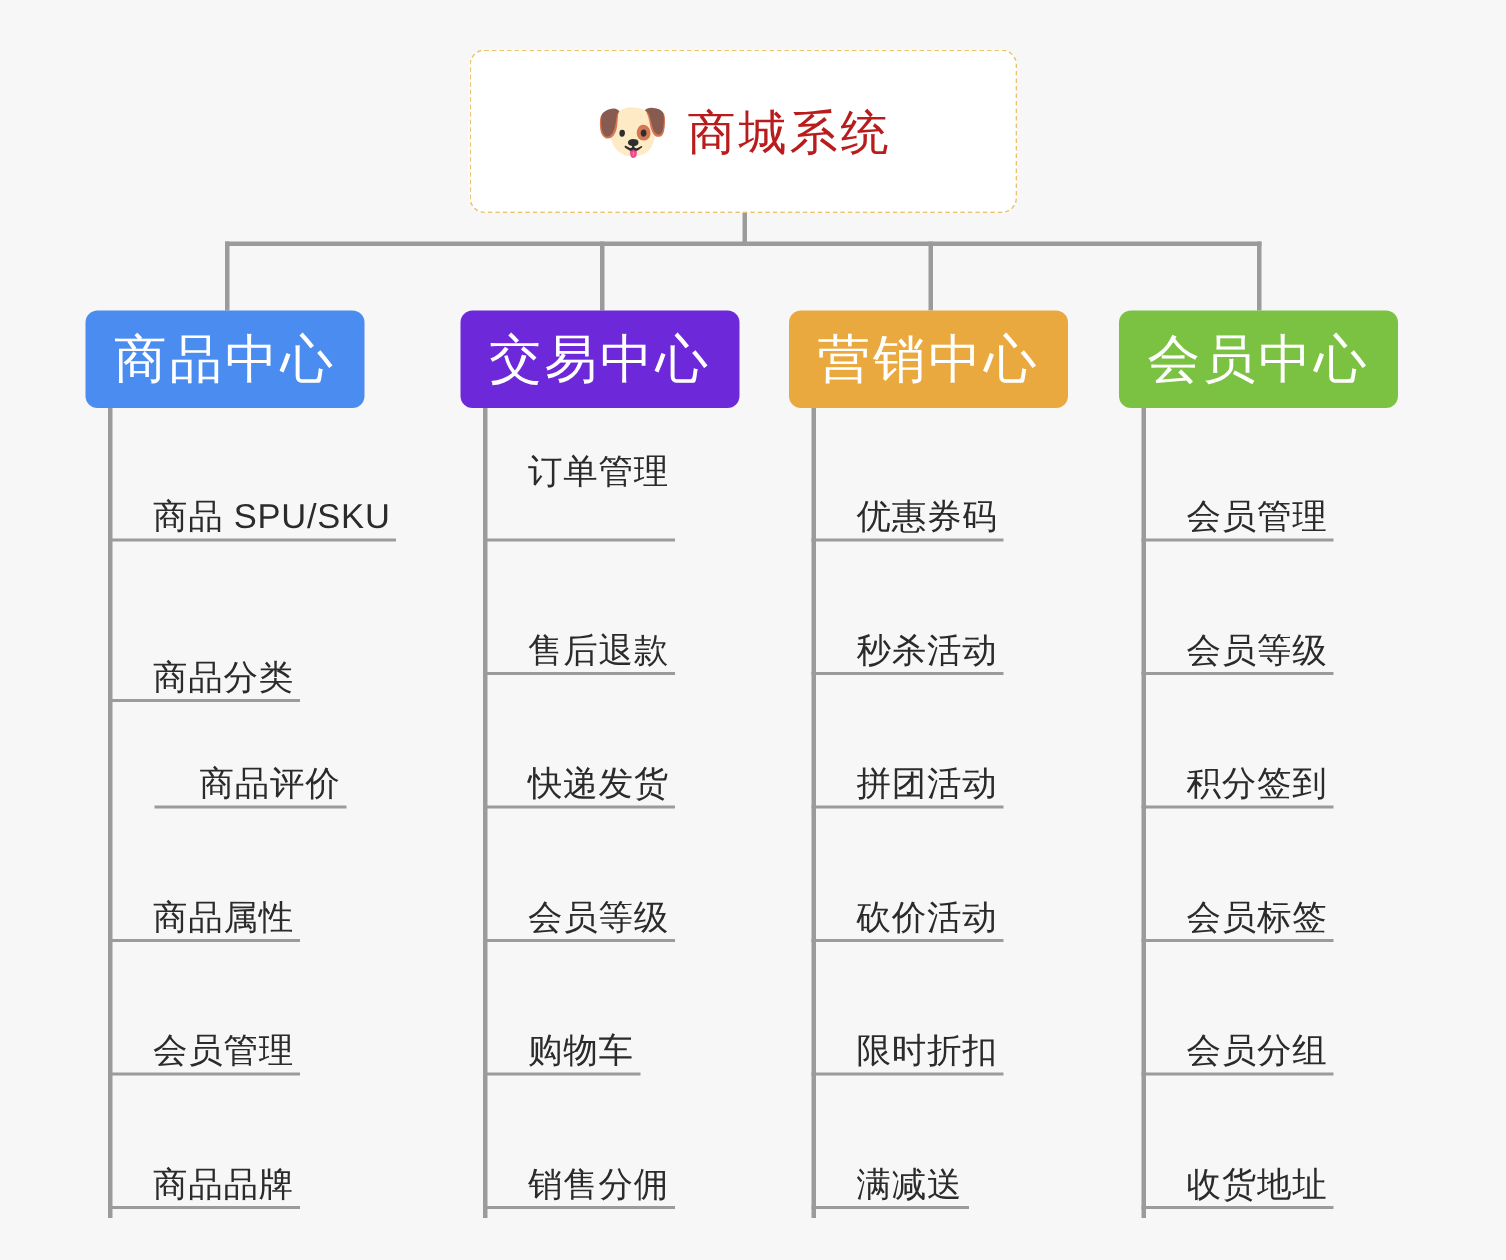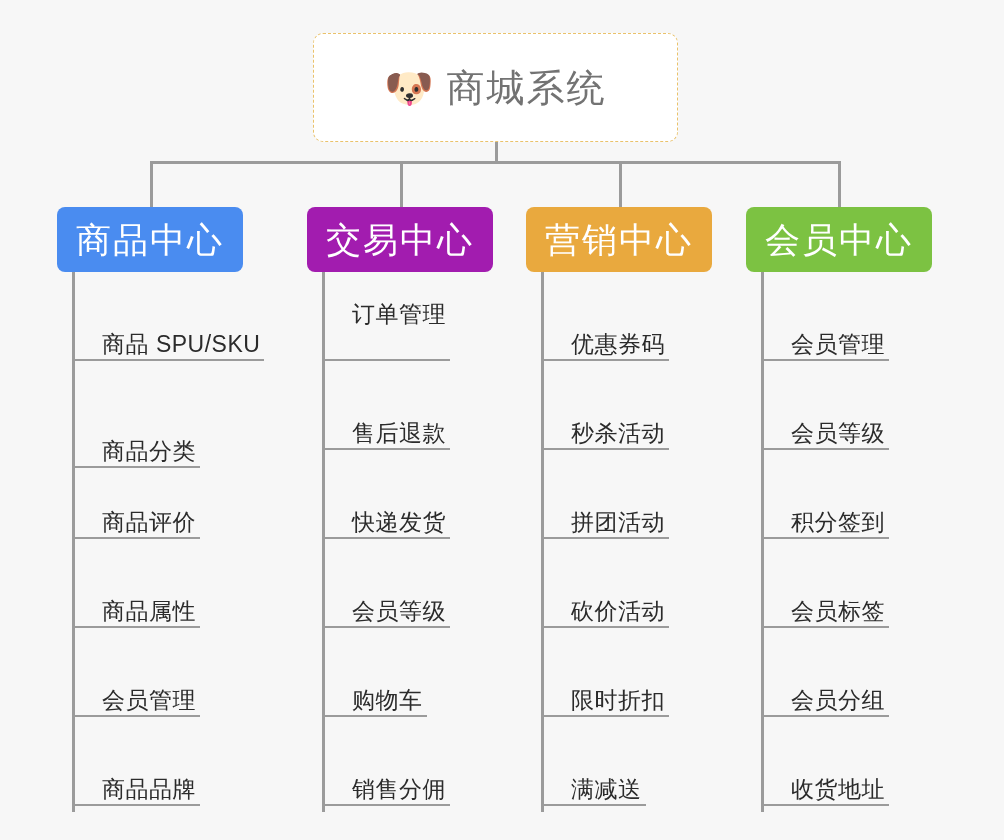--- a/index.html
+++ b/index.html
@@ -36,22 +36,22 @@
     justify-content: center;
     gap: 12px;
   }
   .root-emoji {
     font-size: 40px;
     line-height: 1;
     display: block;
     filter: saturate(1.05);
   }
   .root-title {
-    font-size: 38px;
-    color: #737373;
+    font-size: 32px;
+    color: #b91c1c;
     letter-spacing: 2px;
     line-height: 1;
     white-space: nowrap;
   }
 
   
   .conn {
     position: absolute;
     background: #9b9b9b;
   }
@@ -130,41 +130,41 @@
   <div class="conn conn-v" style="left:495px; top:142px; height:22px;"></div>
   <div class="conn conn-h" style="left:150px; top:161px; width:691px;"></div>
   <div class="conn conn-v" style="left:150px; top:161px; height:46px;"></div>
   <div class="conn conn-v" style="left:400px; top:161px; height:46px;"></div>
   <div class="conn conn-v" style="left:619px; top:161px; height:46px;"></div>
   <div class="conn conn-v" style="left:838px; top:161px; height:46px;"></div>
 
   <div class="cat-header" style="left: 57px; top: 207px; background: rgb(74, 140, 240);">
     <span class="cat-header-label">商品中心</span>
   </div>
-  <div class="cat-header" style="left: 307px; top: 207px; background: #a21caf;">
+  <div class="cat-header" style="left: 307px; top: 207px; background: #6d28d9;">
     <span class="cat-header-label">交易中心</span>
   </div>
   <div class="cat-header" style="left: 526px; top: 207px; background: rgb(233, 169, 62);">
     <span class="cat-header-label">营销中心</span>
   </div>
   <div class="cat-header" style="left: 746px; top: 207px; background: rgb(124, 194, 66);">
     <span class="cat-header-label">会员中心</span>
   </div>
 
   <div class="leaf-column" style="left:72px;padding-left:43px;">
     <div class="leaf-spine"></div>
     <div class="leaf-item" style="top:0px;">
       <div class="leaf-underline" style="width: 192px;"></div>
       <span class="leaf-label">商品 SPU/SKU</span>
     </div>
     <div class="leaf-item" style="top:89px;margin-top:18px;">
       <div class="leaf-underline" style="width: 128px;"></div>
       <span class="leaf-label">商品分类</span>
     </div>
-    <div class="leaf-item" style="top:178px;">
+    <div class="leaf-item" style="top:178px;margin-left:31px;">
       <div class="leaf-underline" style="width: 128px;"></div>
       <span class="leaf-label">商品评价</span>
     </div>
     <div class="leaf-item" style="top:267px;">
       <div class="leaf-underline" style="width: 128px;"></div>
       <span class="leaf-label">商品属性</span>
     </div>
     <div class="leaf-item" style="top:356px;">
       <div class="leaf-underline" style="width: 128px;"></div>
       <span class="leaf-label">会员管理</span>

